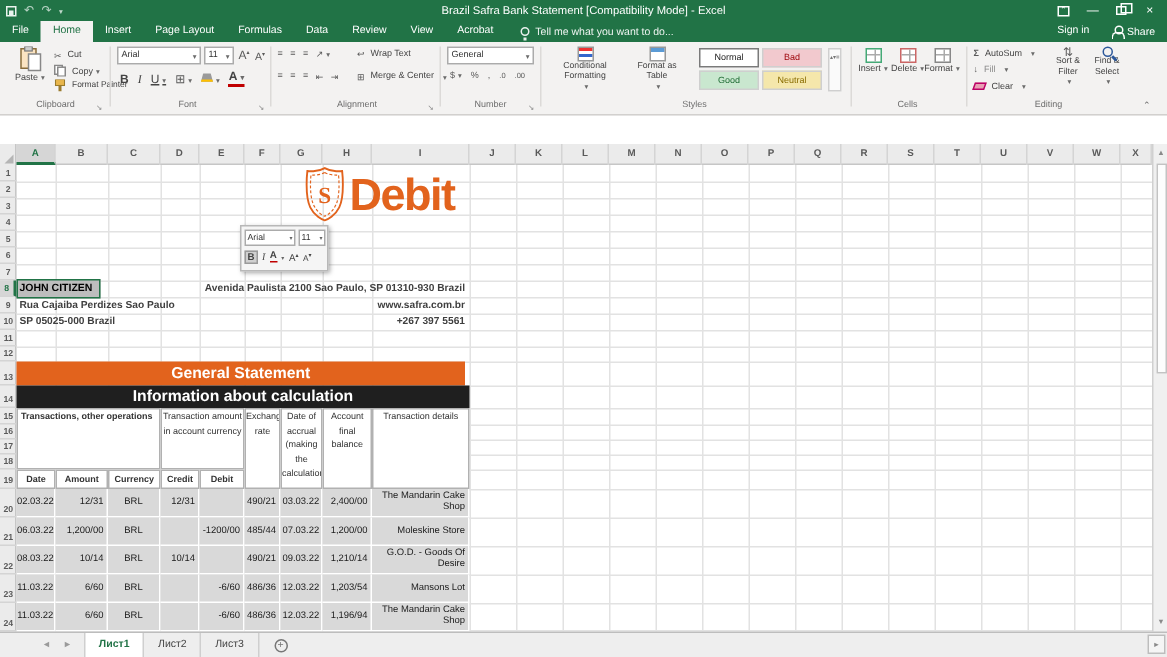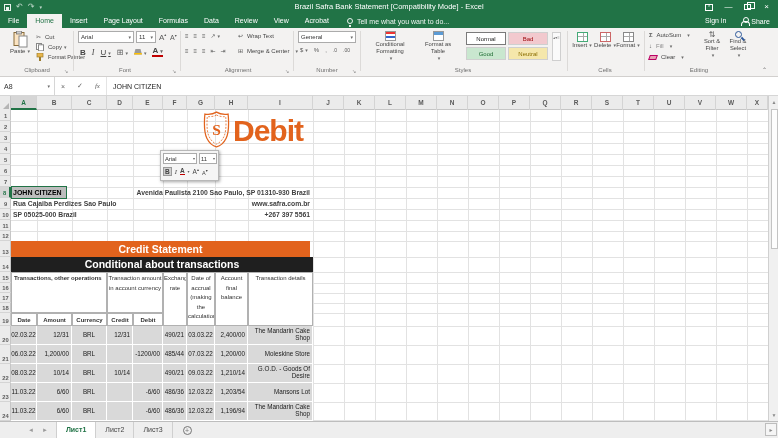--- a/index.html
+++ b/index.html
@@ -307,31 +307,20 @@
     </div>
     <div class="abs bigbtn dd" style="left:726px;top:3px;width:24px;font-size:5.8px;line-height:7px;text-align:center;">
       <span class="mag"></span>
       <span>Find &amp;</span>
       <span>Select</span>
     </div>
     <div class="abs rlabel" style="left:672px;width:54px;">Editing</div>
     <span class="abs" style="left:762px;top:38px;font-size:6px;color:#666;">⌃</span>
   </div>
 
-  <div class="abs fbar">
-    <div class="namebox dd">
-        <span>A8</span>
-      </div>
-    <div class="fxbtns">
-      <span>×</span>
-      <span>✓</span>
-      <span style="font-style:italic;font-family:'Liberation Serif',serif">fx</span>
-    </div>
-    <div class="fval">JOHN CITIZEN</div>
-  </div>
 
   <div class="abs colstrip"></div>
   <div class="abs corner"></div>
   <div>
     <b class="ch sel" style="left:11px;width:26px;">A</b>
     <b class="ch" style="left:37px;width:35px;">B</b>
     <b class="ch" style="left:72px;width:35px;">C</b>
     <b class="ch" style="left:107px;width:26px;">D</b>
     <b class="ch" style="left:133px;width:30px;">E</b>
     <b class="ch" style="left:163px;width:24px;">F</b>
@@ -443,22 +432,22 @@
   </div>
   <div class="abs logo-word">Debit</div>
 
   <div class="abs selcell">JOHN CITIZEN</div>
   <div class="celltext" style="top:187px;right:468px;">Avenida Paulista 2100 Sao Paulo, SP 01310-930 Brazil</div>
   <div class="celltext" style="top:198px;left:13px;">Rua Cajaiba Perdizes Sao Paulo</div>
   <div class="celltext" style="top:198px;right:468px;">www.safra.com.br</div>
   <div class="celltext" style="top:209px;left:13px;">SP 05025-000 Brazil</div>
   <div class="celltext" style="top:209px;right:468px;">+267 397 5561</div>
 
-  <div class="abs banner1">Credit Statement</div>
-  <div class="abs banner2">Conditional about transactions</div>
+  <div class="abs banner1">General Statement</div>
+  <div class="abs banner2">Information about calculation</div>
 
   <div>
     <div class="hdr bold" style="left:11px;top:272px;width:96px;height:41px;">Transactions, other operations</div>
     <div class="hdr" style="left:107px;top:272px;width:56px;height:41px;">Transaction amount in account currency</div>
     <div class="hdr" style="left:163px;top:272px;width:24px;height:54px;">Exchange rate</div>
     <div class="hdr" style="left:187px;top:272px;width:28px;height:54px;">Date of accrual (making the calculation)</div>
     <div class="hdr" style="left:215px;top:272px;width:33px;height:54px;">Account final balance</div>
     <div class="hdr" style="left:248px;top:272px;width:65px;height:54px;">Transaction details</div>
     <div class="hdr" style="left:11px;top:313px;width:26px;height:13px;font-weight:bold;line-height:11px;">Date</div>
     <div class="hdr" style="left:37px;top:313px;width:35px;height:13px;font-weight:bold;line-height:11px;">Amount</div>

